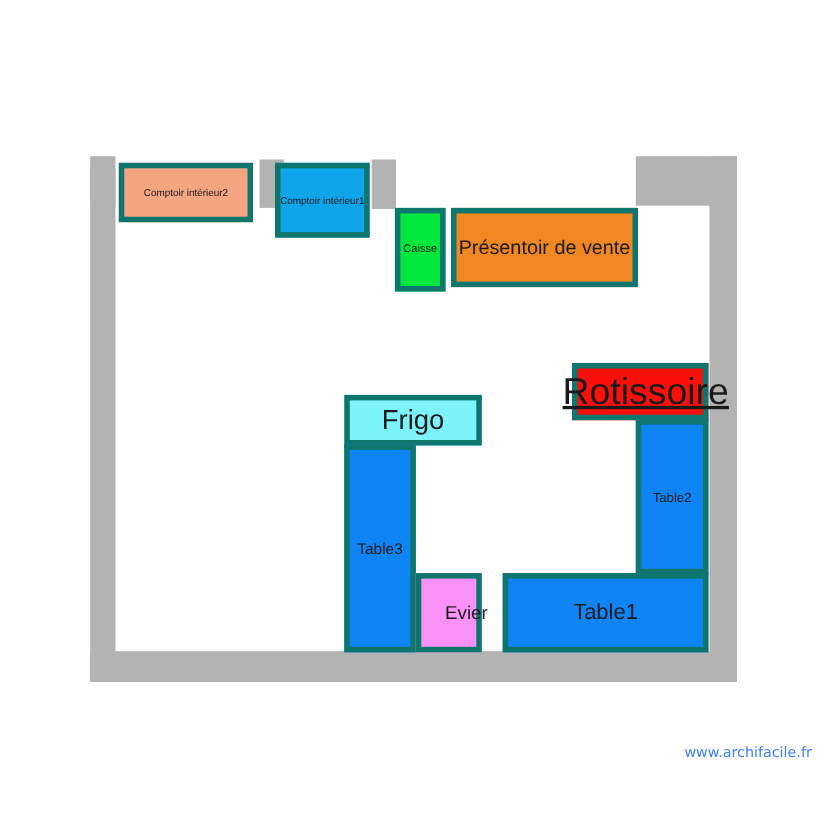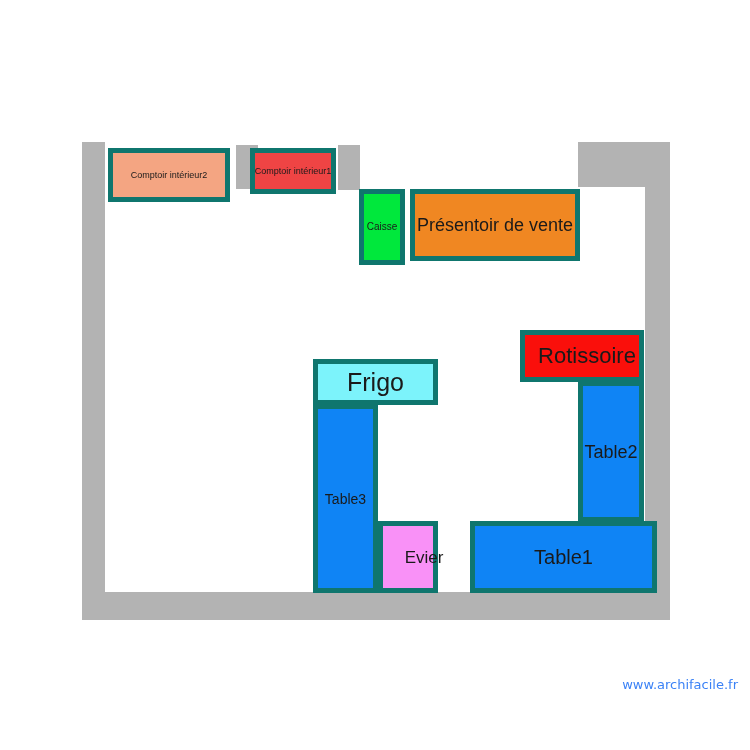--- a/index.html
+++ b/index.html
@@ -53,35 +53,35 @@
     color: #1a1a1a;
     line-height: 1;
     white-space: nowrap;
   }
   .item .lbl {
     pointer-events: none;
   }
 
   .comptoir2 { left: 108px; top: 148px; width: 122px; height: 54px;
                background: #f4a582; font-size: 9px; }
-  .comptoir1 { left: 250px; top: 148px; width: 86px;  height: 46px;
-               background: #ef4444; font-size: 9px; }
+  .comptoir1 { left: 250px; top: 148px; width: 86px;  height: 68px;
+               background: #0ea5e9; font-size: 9px; }
   .caisse    { left: 359px; top: 189px; width: 46px;  height: 76px;
                background: #00e83c; font-size: 10px; }
   .presentoir{ left: 410px; top: 189px; width: 170px; height: 72px;
                background: #f08722; font-size: 18px; align-items: center; }
   .rotissoire{ left: 520px; top: 330px; width: 124px; height: 52px;
-               background: #fa0f0b; font-size: 22px; overflow: visible; }
+               background: #fa0f0b; font-size: 34px; overflow: visible; text-decoration: underline; }
   .rotissoire .lbl { transform: translateX(5px); }
   .frigo     { left: 313px; top: 359px; width: 125px; height: 46px;
                background: #7cf3fb; font-size: 25px; }
   .table3    { left: 313px; top: 404px; width: 65px;  height: 189px;
                background: #0f84f5; font-size: 14px; }
   .table2    { left: 578px; top: 381px; width: 66px;  height: 141px;
-               background: #0f84f5; font-size: 18px; }
+               background: #0f84f5; font-size: 12px; }
   .table1    { left: 457px; top: 521px; width: 187px; height: 72px;
                background: #0f84f5; font-size: 20px; }
   .evier     { left: 378px; top: 521px; width: 60px;  height: 72px;
                background: #f991f7; font-size: 17px; padding-left: 32px; }
 
   
   .watermark {
     position: absolute;
     right: 12px;
     bottom: 58px;
@@ -130,21 +130,21 @@
   </div>
 
   <div class="item table3" style="background: rgb(15, 132, 245);">
     <span class="lbl">Table3</span>
   </div>
 
   <div class="item table2" style="background: rgb(15, 132, 245);">
     <span class="lbl">Table2</span>
   </div>
 
-  <div class="item table1" style="background: rgb(15, 132, 245); margin-left: 13px;">
+  <div class="item table1" style="background: rgb(15, 132, 245);">
     <span class="lbl">Table1</span>
   </div>
 
   <div class="item evier" style="background: rgb(249, 145, 247);">
     <span class="lbl">Evier</span>
   </div>
 
   <div class="watermark">www.archifacile.fr</div>
 
 </div>

